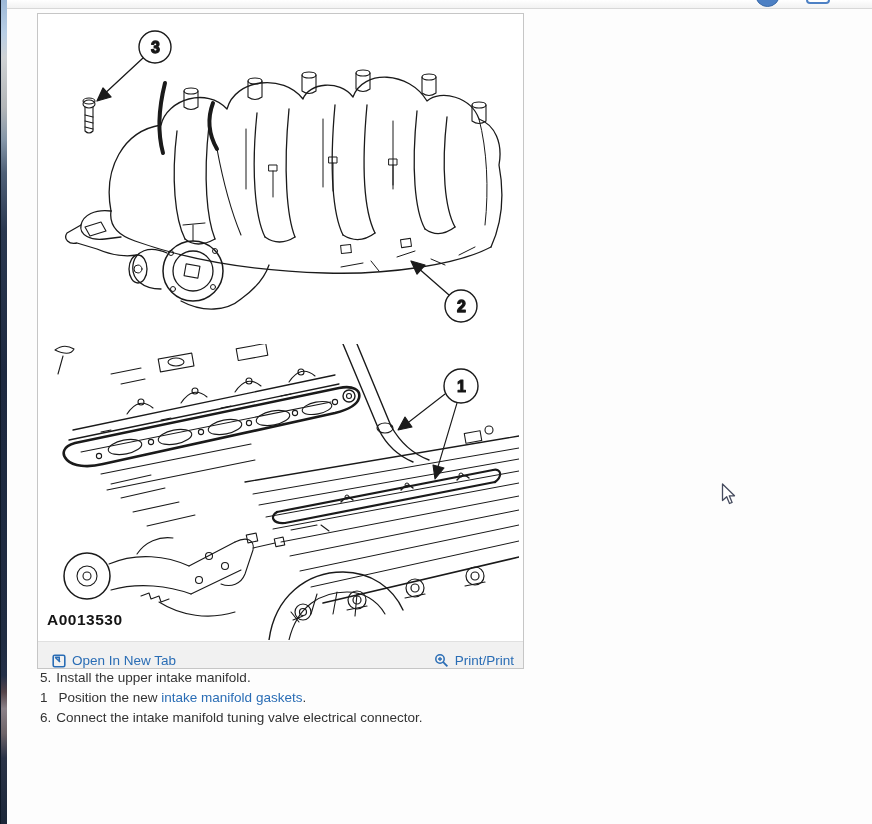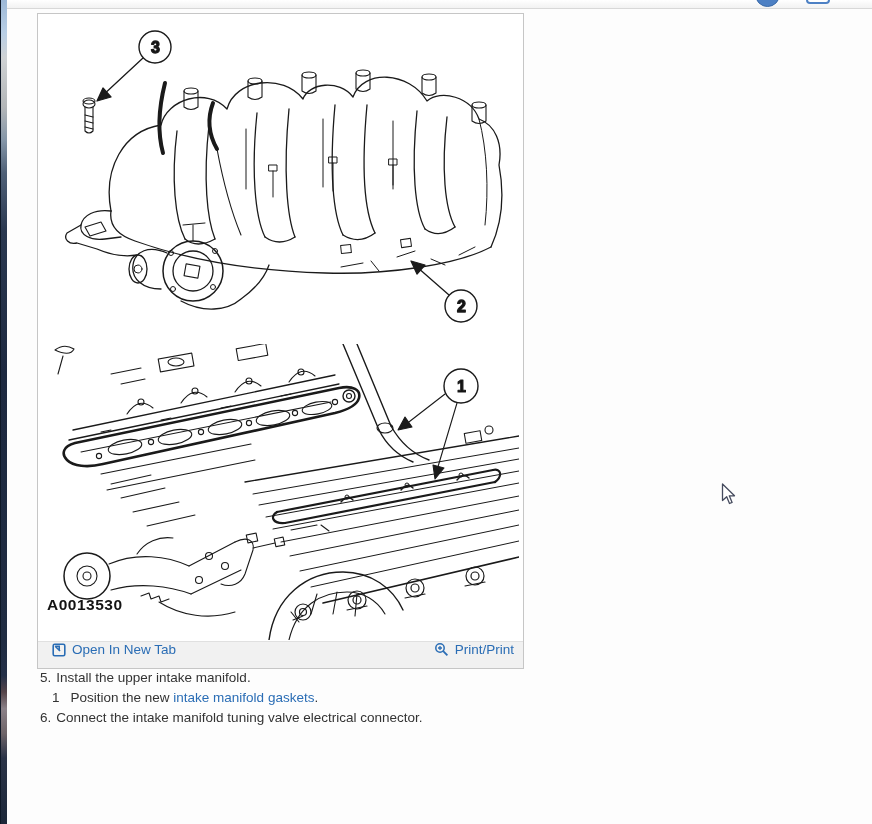--- a/index.html
+++ b/index.html
@@ -23,39 +23,39 @@
     border-radius:50%; background:#4d80c4; border:1px solid #3a6aa8; }
   .tb-outline { position:absolute; left:799px; top:-12px; width:24px; height:16px;
     border:2px solid #4d80c4; border-radius:4px; background:#fff; }
 
   .content { position:absolute; left:7px; top:9px; width:865px; height:815px; background:#fdfdfd; }
 
   
   .figure { position:absolute; left:30px; top:4px; width:487px; height:656px;
     border:1px solid #c6c6c6; background:#ffffff; }
   .fig-image { position:relative; width:100%; height:627px; background:#ffffff; overflow:hidden; }
-  .image-id { position:absolute; left:9px; top:582px; font-size:15.5px; font-weight:bold;
+  .image-id { position:absolute; left:9px; top:597px; font-size:15.5px; font-weight:bold;
     color:#141414; letter-spacing:0.5px; }
 
   .fig-footer { position:relative; width:100%; height:27px; background:#f1f1f1;
-    border-top:1px solid #e0e0e0; display:flex; align-items:flex-start;
+    border-top:1px solid #e0e0e0; display:flex; align-items:flex-end;
     justify-content:space-between; padding:0 9px 0 14px; }
   .flink { display:flex; align-items:center; gap:6px; color:#2a6db5; font-size:13.5px;
     text-decoration:none; cursor:pointer; }
   .flink svg { display:block; }
 
   .diagram-svg { position:absolute; }
   .d-upper { left:3px; top:5px; }
   .d-lower { left:3px; top:330px; }
 
   
   .instructions { position:absolute; left:33px; top:659px; color:#333333;
     font-size:13.5px; line-height:20px; }
   .step .num { display:inline-block; margin-right:5px; }
-  .substep { margin-left:12px; }
+  .substep { margin-left:0; }
   .substep .num { display:inline-block; margin-right:11px; }
   .inline-link { color:#2a6db5; cursor:pointer; }
 
   .cursor { position:absolute; left:721px; top:483px; }
 
   svg text.callout-num { font-family:"Liberation Sans", sans-serif; font-weight:bold;
     font-size:16px; fill:#111; }
 </style>
 </head>
 <body>

